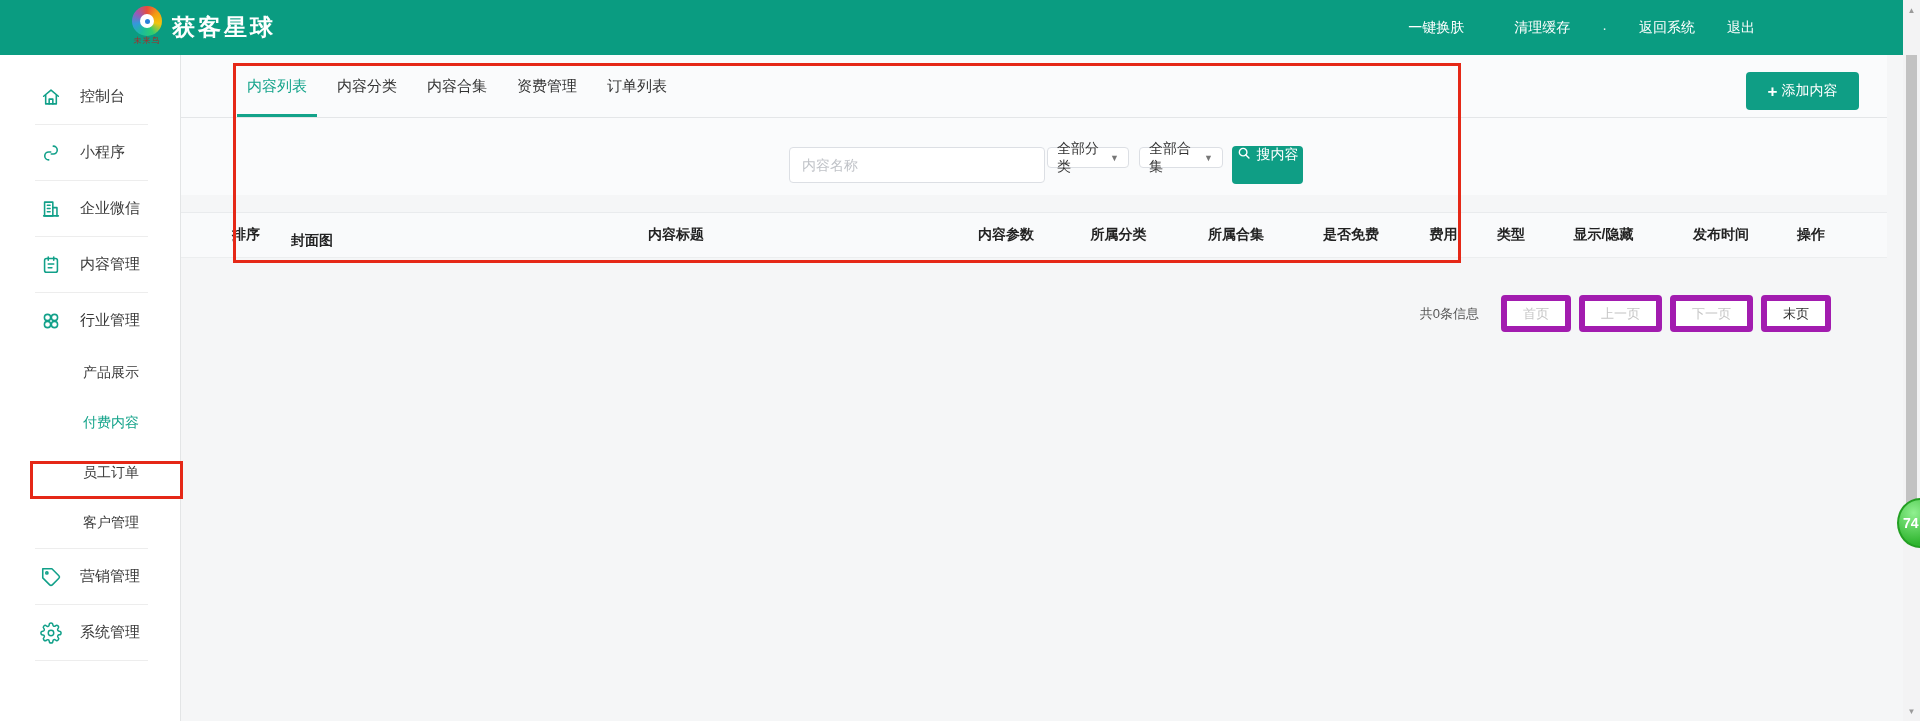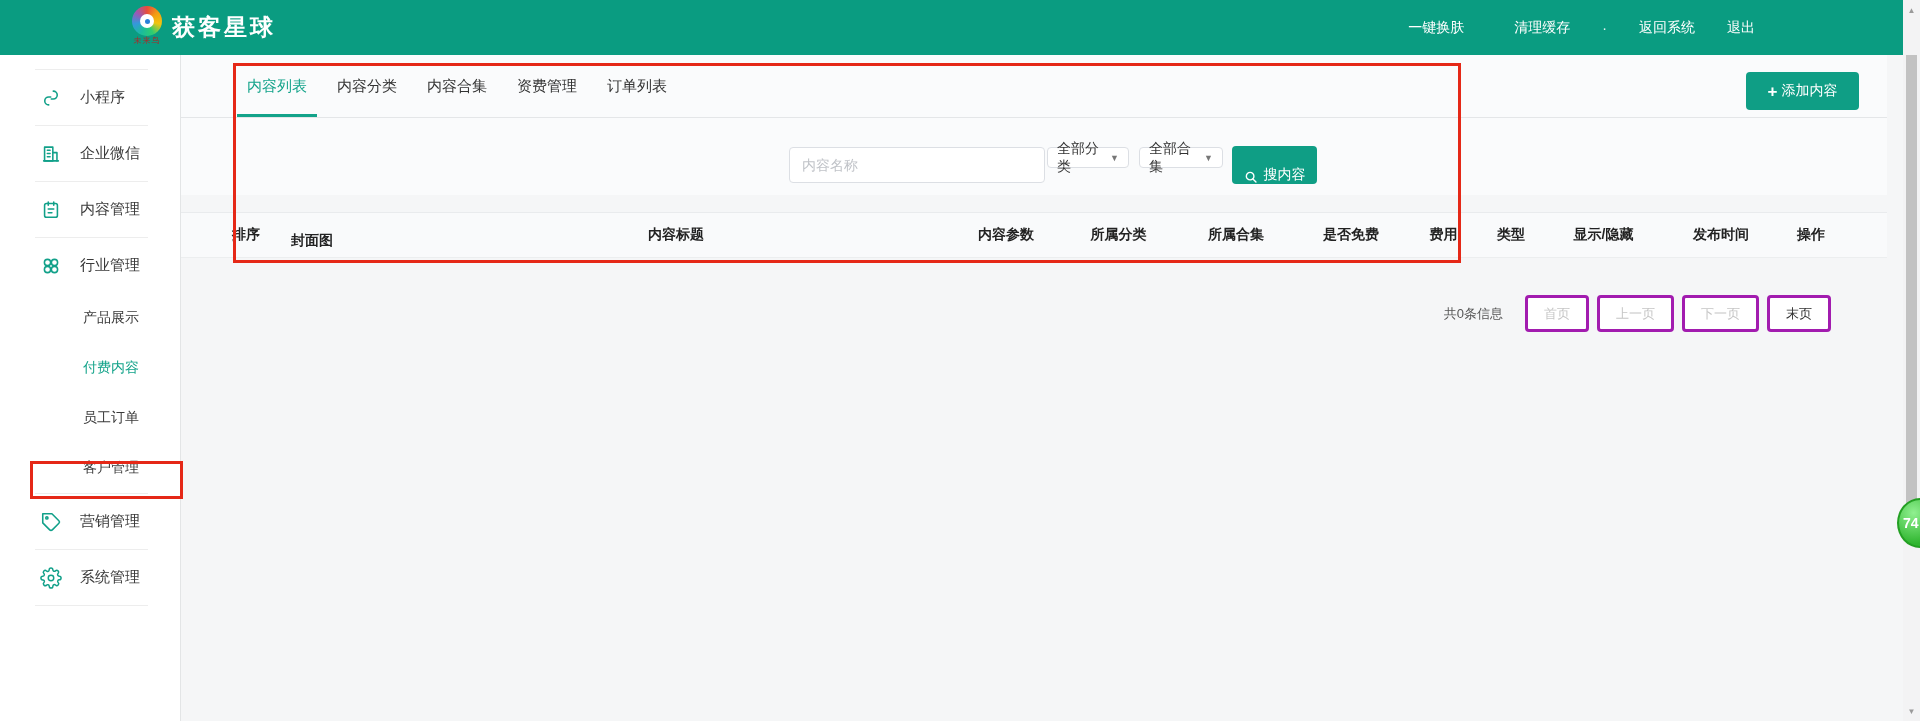--- a/index.html
+++ b/index.html
@@ -48,35 +48,35 @@
 
   .search-row { height:77px; background:#fafbfc; position:relative; }
   .search-input { position:absolute; left:623px; top:29px; width:256px; height:36px; background:#fff;
     border:1px solid #dcdfe4; border-radius:4px; padding:0 12px; font-size:14px; color:#a21caf; outline:none; }
   .search-input::placeholder { color:#c0c3c8; }
   .select-box { position:absolute; top:29px; height:21px; background:#fff; border:1px solid #dcdfe4; border-radius:4px;
     display:flex; align-items:center; justify-content:space-between; padding:0 9px; font-size:14px; color:#333; cursor:pointer; }
   .select-cat { left:881px; width:82px; }
   .select-col { left:973px; width:84px; }
   .caret { font-size:9px; color:#777; margin-left:6px; }
-  .search-btn { position:absolute; left:1066px; top:28px; width:85px; height:38px; background:#0f9e85; color:#fff;
-    border:none; border-radius:4px; font-size:14px; display:flex; align-items:flex-end; justify-content:center; gap:6px; cursor:pointer; }
+  .search-btn { position:absolute; left:1066px; top:28px; width:71px; height:38px; background:#0f9e85; color:#fff;
+    border:none; border-radius:4px; font-size:14px; display:flex; align-items:flex-start; justify-content:center; gap:6px; cursor:pointer; }
   .search-btn svg { width:14px; height:14px; }
 
   .table-header { position:absolute; top:157px; left:0; width:1721px; height:46px; background:#f9fafb;
     border-top:1px solid #e9ebed; border-bottom:1px solid #eceeef;
     display:flex; align-items:center; padding-left:45px; font-size:14px; font-weight:bold; color:#222; }
   .col { text-align:center; }
   .c1{width:70px;} .c2{width:120px; text-align:left; padding-left:10px;margin-top:12px;} .c3{width:550px;}
   .c4{width:110px;} .c5{width:115px;} .c6{width:120px;} .c7{width:110px;} .c8{width:75px;}
   .c9{width:60px;} .c10{width:125px;} .c11{width:110px;} .c12{width:70px;}
 
   .pagination { position:absolute; top:240px; right:56px; display:flex; align-items:center; gap:8px; }
   .pg-total { font-size:13px; color:#555; margin-right:14px; }
-  .pg-btn { height:37px; padding:0 16px; background:#fff; border:3px solid #a21caf; border-radius:4px;
+  .pg-btn { height:37px; padding:0 16px; background:#fff; border:6px solid #a21caf; border-radius:4px;
     font-size:13px; color:#c6c6c6; cursor:pointer; }
   .pg-btn.enabled { color:#333; }
 
   
   .red-box { position:absolute; border:3px solid #e52817; z-index:8; pointer-events:none; }
   .red-box-main { left:233px; top:63px; width:1228px; height:200px; }
   .red-box-side { left:30px; top:461px; width:153px; height:38px; }
 
   
   .scrollbar { position:absolute; right:0; top:0; width:17px; height:721px; background:#f3f3f4; z-index:10; }
@@ -104,20 +104,28 @@
     <div class="top-menu">
       <span class="mi mi-first">一键换肤</span>
       <span class="mi">清理缓存</span>
       <span class="sep">·</span>
       <span class="mi">返回系统</span>
       <span class="mi">退出</span>
     </div>
   </div>
 
   <div class="sidebar">
+    <div class="nav-item">
+      <svg viewBox="0 0 24 24" fill="none" stroke="currentColor" stroke-width="1.7" stroke-linecap="round" stroke-linejoin="round">
+          <path d="M4 11.2 12 4.5l8 6.7"></path>
+          <path d="M6.2 10v9.5h11.6V10"></path>
+          <path d="M10 19.5v-5.2h4v5.2"></path>
+        </svg>
+      <span>控制台</span>
+    </div>
     <div class="nav-divider"></div>
 
     <div class="nav-item">
       <svg viewBox="0 0 24 24" fill="none" stroke="currentColor" stroke-width="1.7" stroke-linecap="round" stroke-linejoin="round">
           <path d="M14.5 4.5a4.3 4.3 0 0 1 0 8.6h-2.2"></path>
           <path d="M9.5 19.5a4.3 4.3 0 0 1 0-8.6h2.2"></path>
         </svg>
       <span>小程序</span>
     </div>
     <div class="nav-divider"></div>

